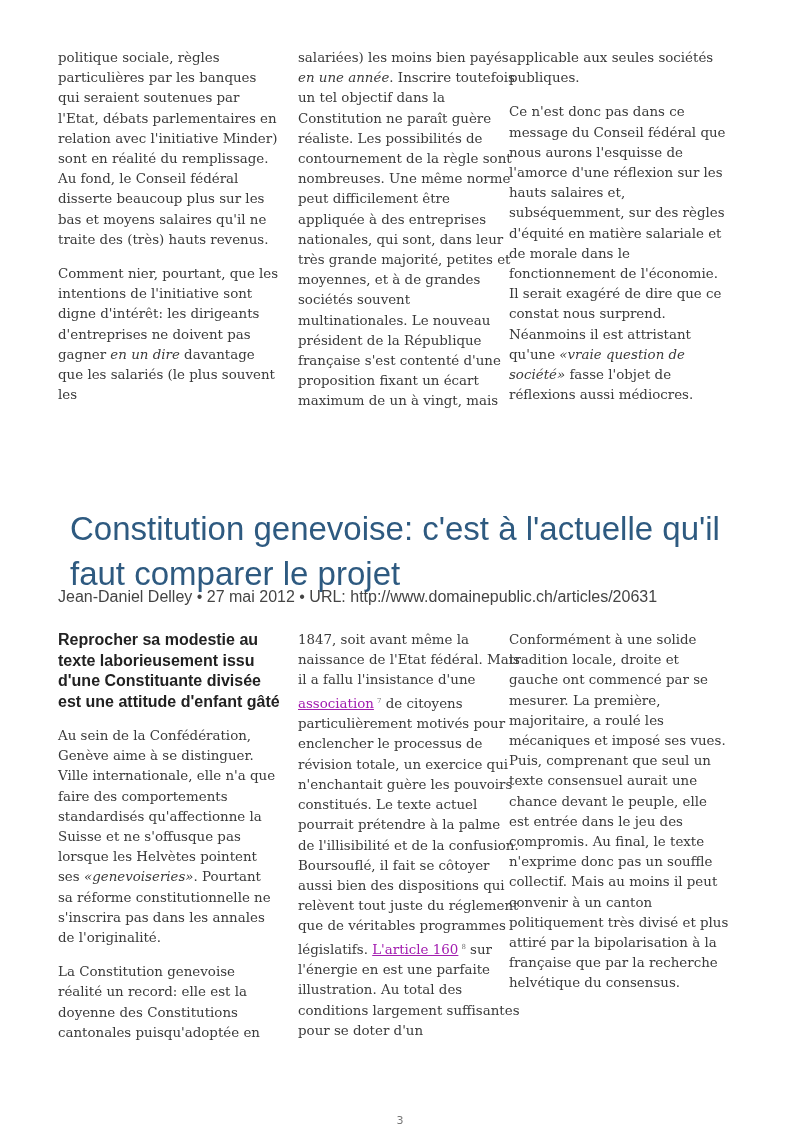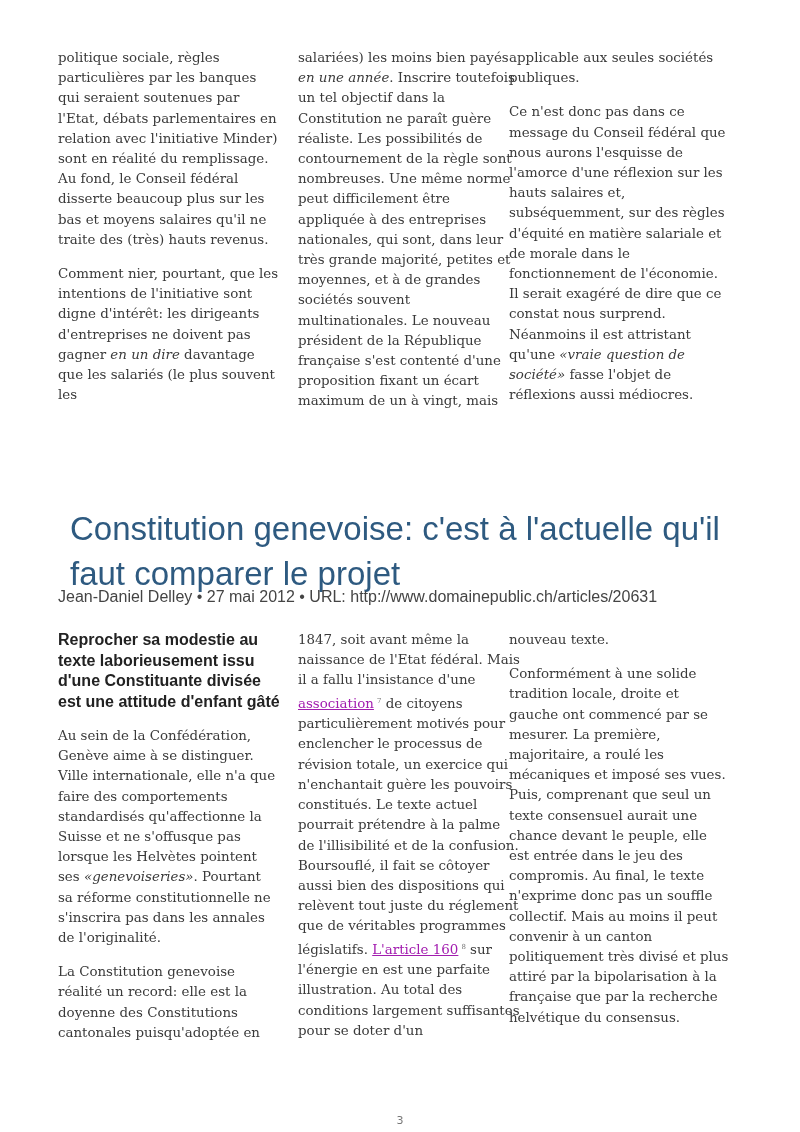--- a/index.html
+++ b/index.html
@@ -46,18 +46,17 @@
     <p class="lede">Reprocher sa modestie au texte laborieusement issu d'une Constituante divisée est une attitude d'enfant gâté</p>
     <p><span>Au sein de la Confédération, Genève aime à se distinguer. Ville internationale, elle n'a que faire des comportements standardisés qu'affectionne la Suisse et ne s'offusque pas lorsque les Helvètes pointent ses </span><em>«genevoiseries»</em><span>. Pourtant sa réforme constitutionnelle ne s'inscrira pas dans les annales de l'originalité.</span></p>
     <p>La Constitution genevoise réalité un record: elle est la doyenne des Constitutions cantonales puisqu'adoptée en</p>
   </div>
 
   <div class="col c2 bot">
     <p><span>1847, soit avant même la naissance de l'Etat fédéral. Mais il a fallu l'insistance d'une </span><a class="link">association</a><span class="sup">7</span><span> de citoyens particulièrement motivés pour enclencher le processus de révision totale, un exercice qui n'enchantait guère les pouvoirs constitués. Le texte actuel pourrait prétendre à la palme de l'illisibilité et de la confusion. Boursouflé, il fait se côtoyer aussi bien des dispositions qui relèvent tout juste du réglement que de véritables programmes législatifs. </span><a class="link">L'article 160</a><span class="sup">8</span><span> sur l'énergie en est une parfaite illustration. Au total des conditions largement suffisantes pour se doter d'un</span></p>
   </div>
 
   <div class="col c3 bot">
-    <p>nouveau texte.</p>
     <p>Conformément à une solide tradition locale, droite et gauche ont commencé par se mesurer. La première, majoritaire, a roulé les mécaniques et imposé ses vues. Puis, comprenant que seul un texte consensuel aurait une chance devant le peuple, elle est entrée dans le jeu des compromis. Au final, le texte n'exprime donc pas un souffle collectif. Mais au moins il peut convenir à un canton politiquement très divisé et plus attiré par la bipolarisation à la française que par la recherche helvétique du consensus.</p>
   </div>
 
   <div class="pagenum">3</div>
 </div>
 
 </body></html>

